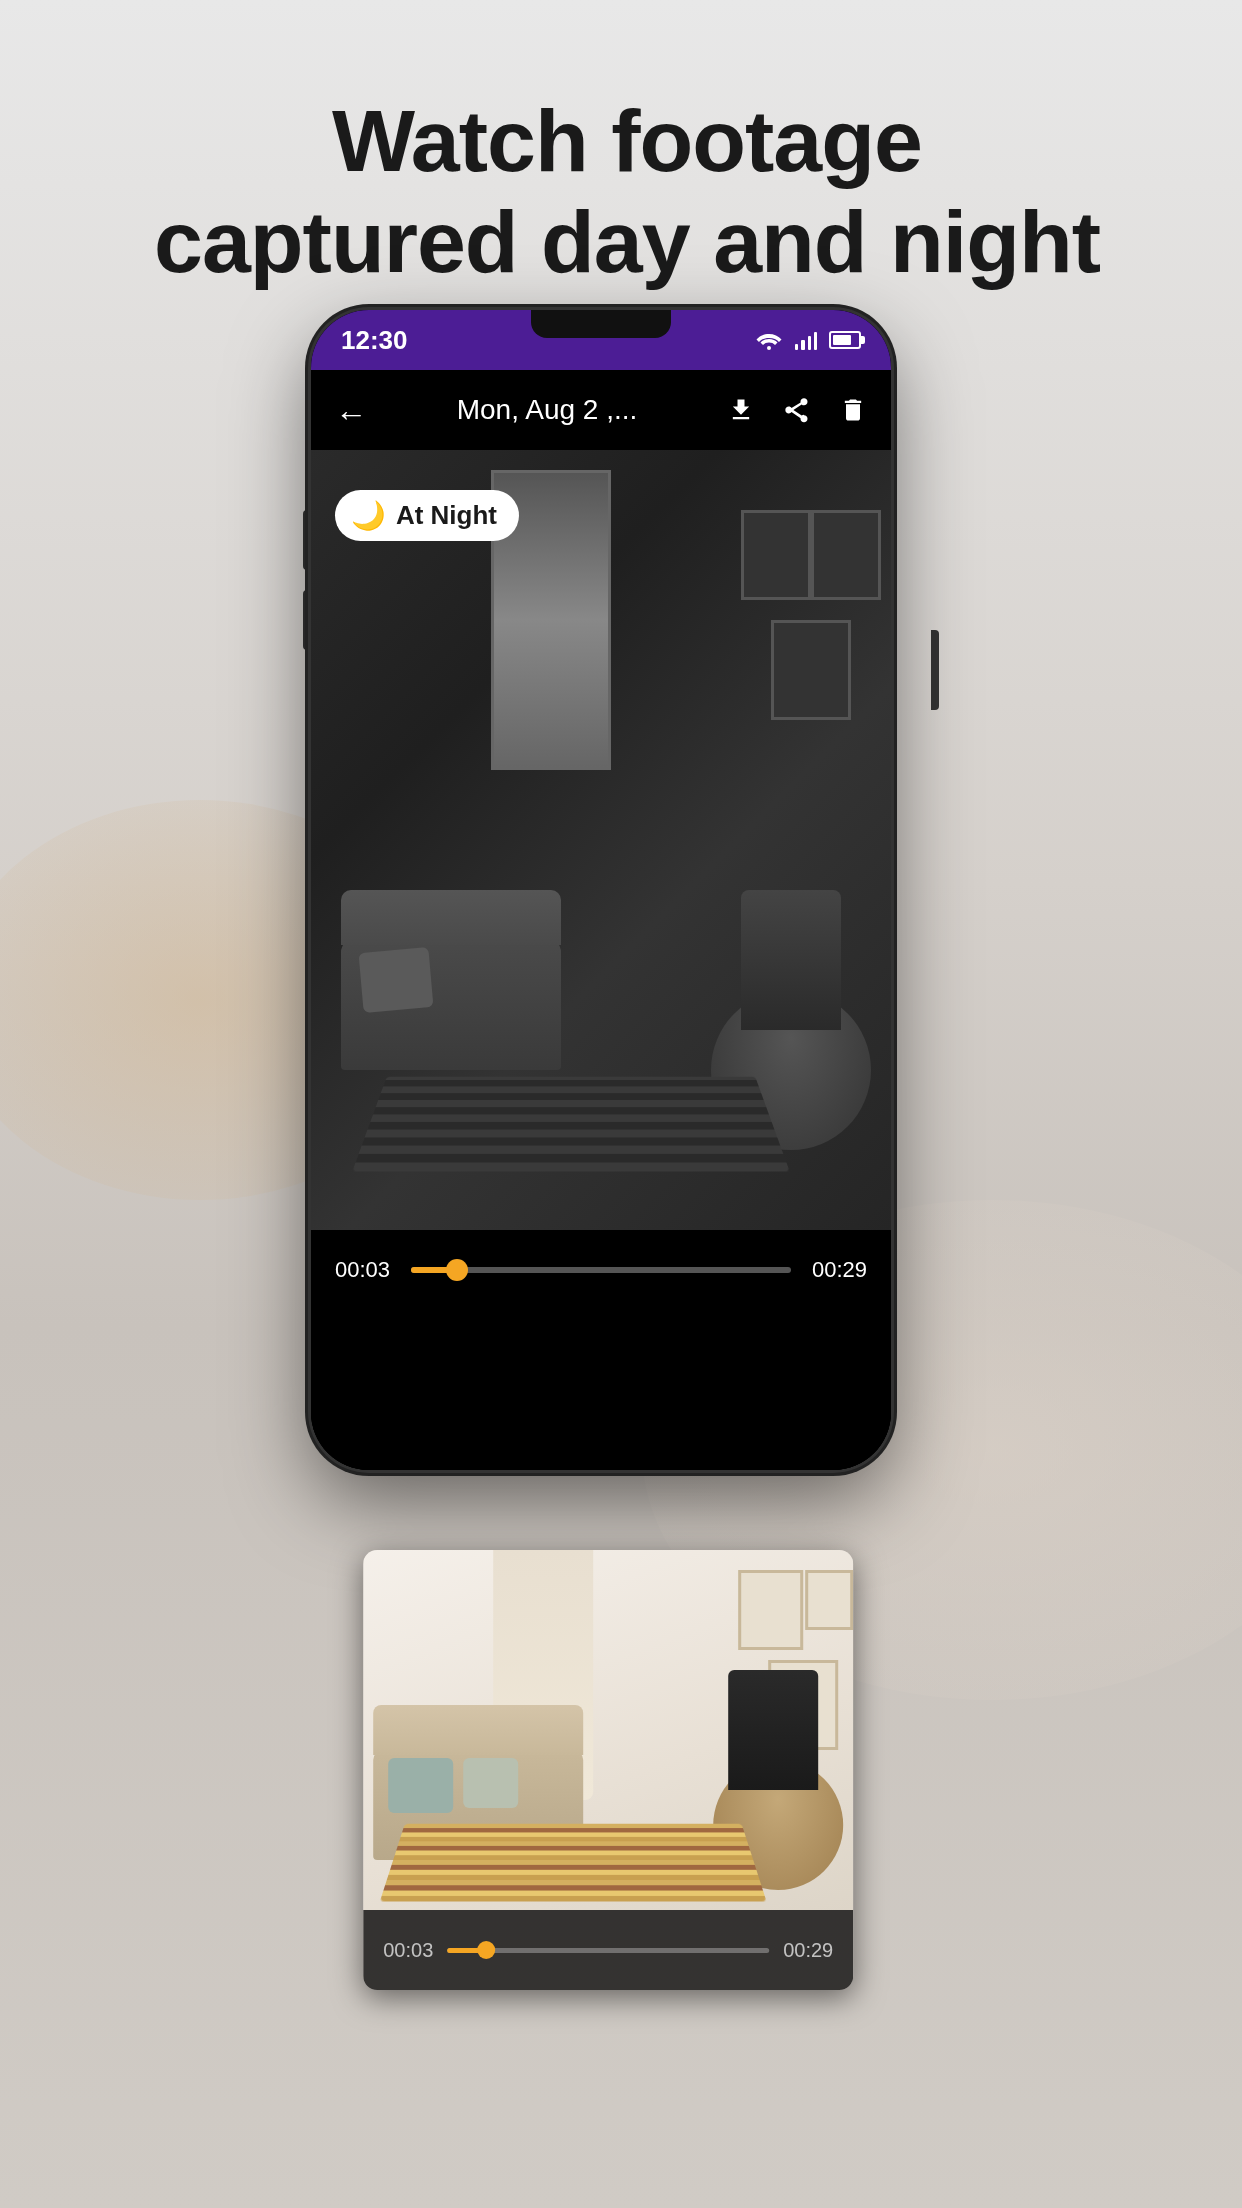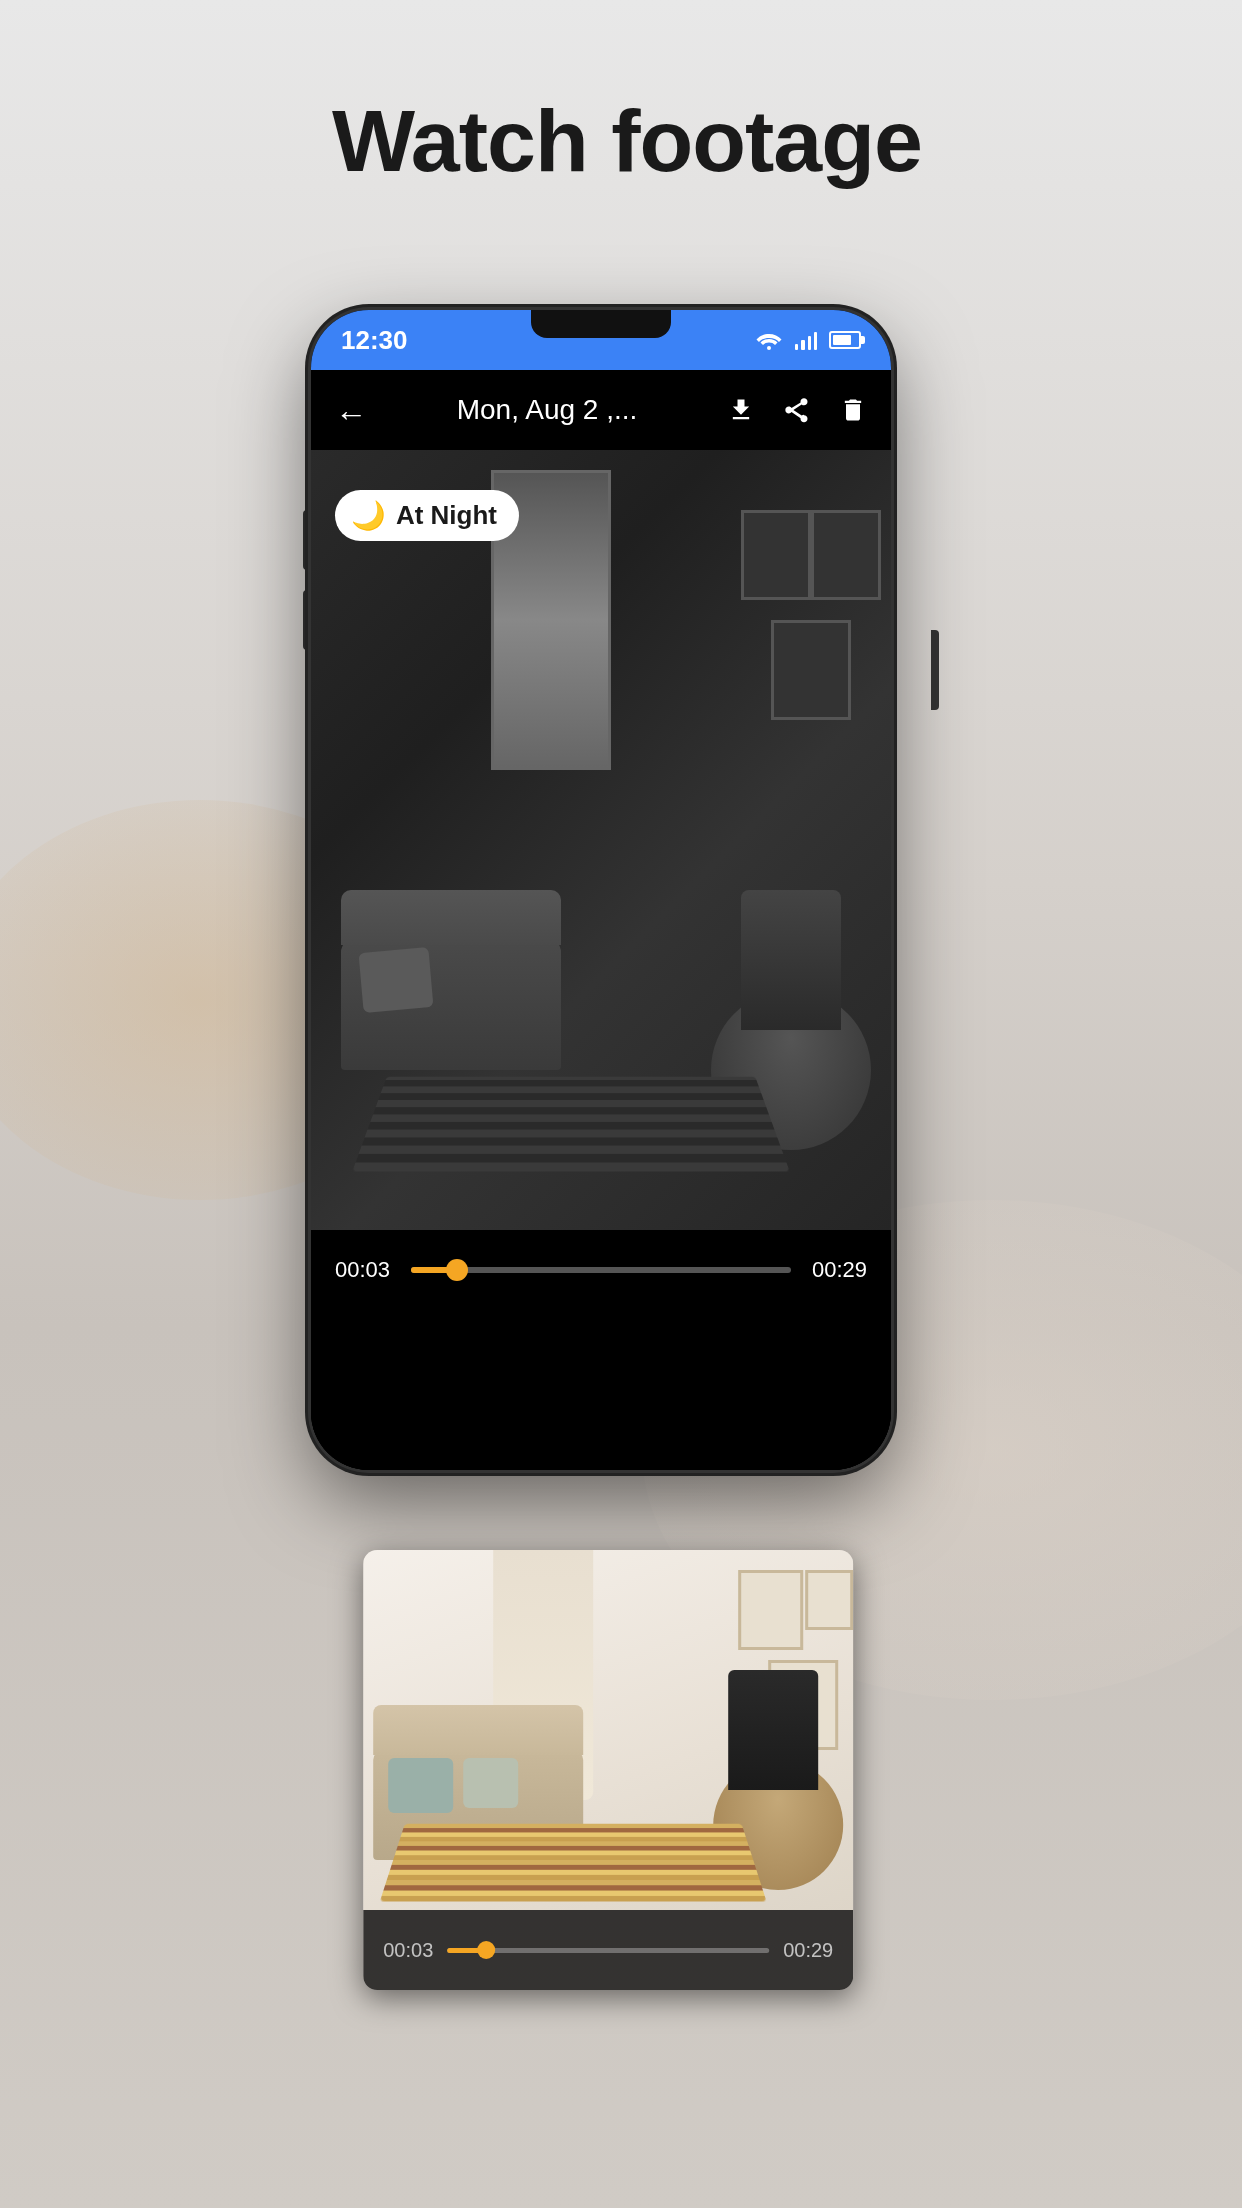--- a/index.html
+++ b/index.html
@@ -110,21 +110,21 @@
       height: 60px;
       background: #333;
       border-radius: 4px 0 0 4px;
     }
 
     
     .status-bar {
       position: absolute;
       top: 0; left: 0; right: 0;
       height: 60px;
-      background: #3b82f6;
+      background: #4c1d95;
       display: flex;
       align-items: center;
       justify-content: space-between;
       padding: 0 30px;
       z-index: 5;
     }
 
     .status-time {
       color: #fff;
       font-size: 26px;
@@ -609,20 +609,21 @@
   </style>
 </head>
 <body>
 
 <div class="bg-layer"></div>
 <div class="bg-blob1"></div>
 <div class="bg-blob2"></div>
 
 <div class="headline">
   <div class="headline-text">Watch footage</div>
+  <div class="headline-text">captured day and night</div>
 </div>
 
 <div class="phone-wrapper">
 
   <div class="phone-power-btn"></div>
   <div class="phone-vol-up"></div>
   <div class="phone-vol-down"></div>
 
   <div class="phone-body">
     <div class="phone-screen">

